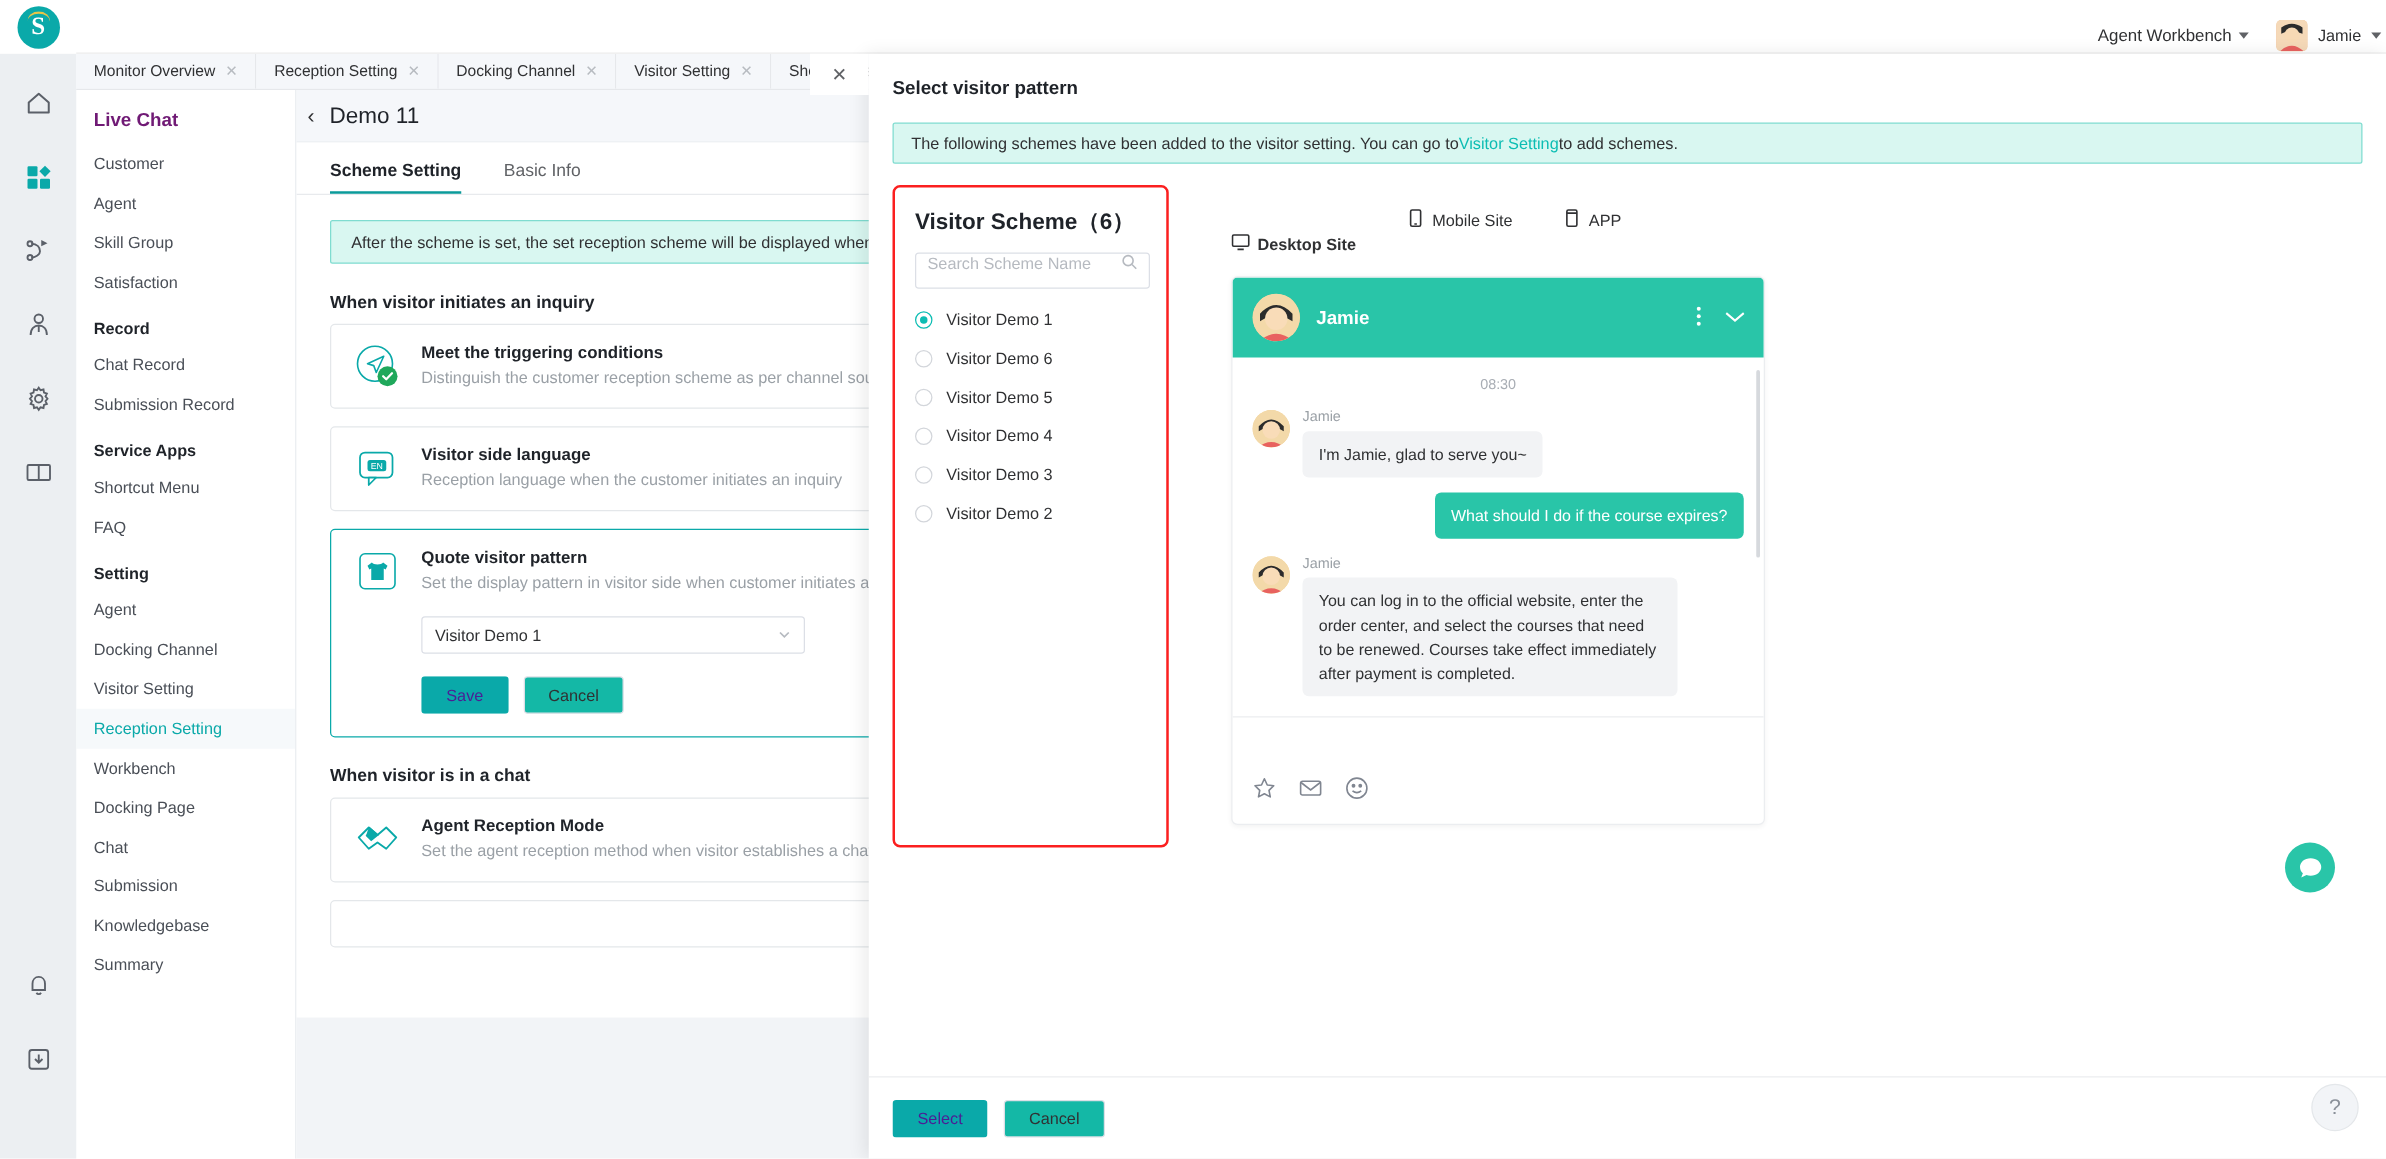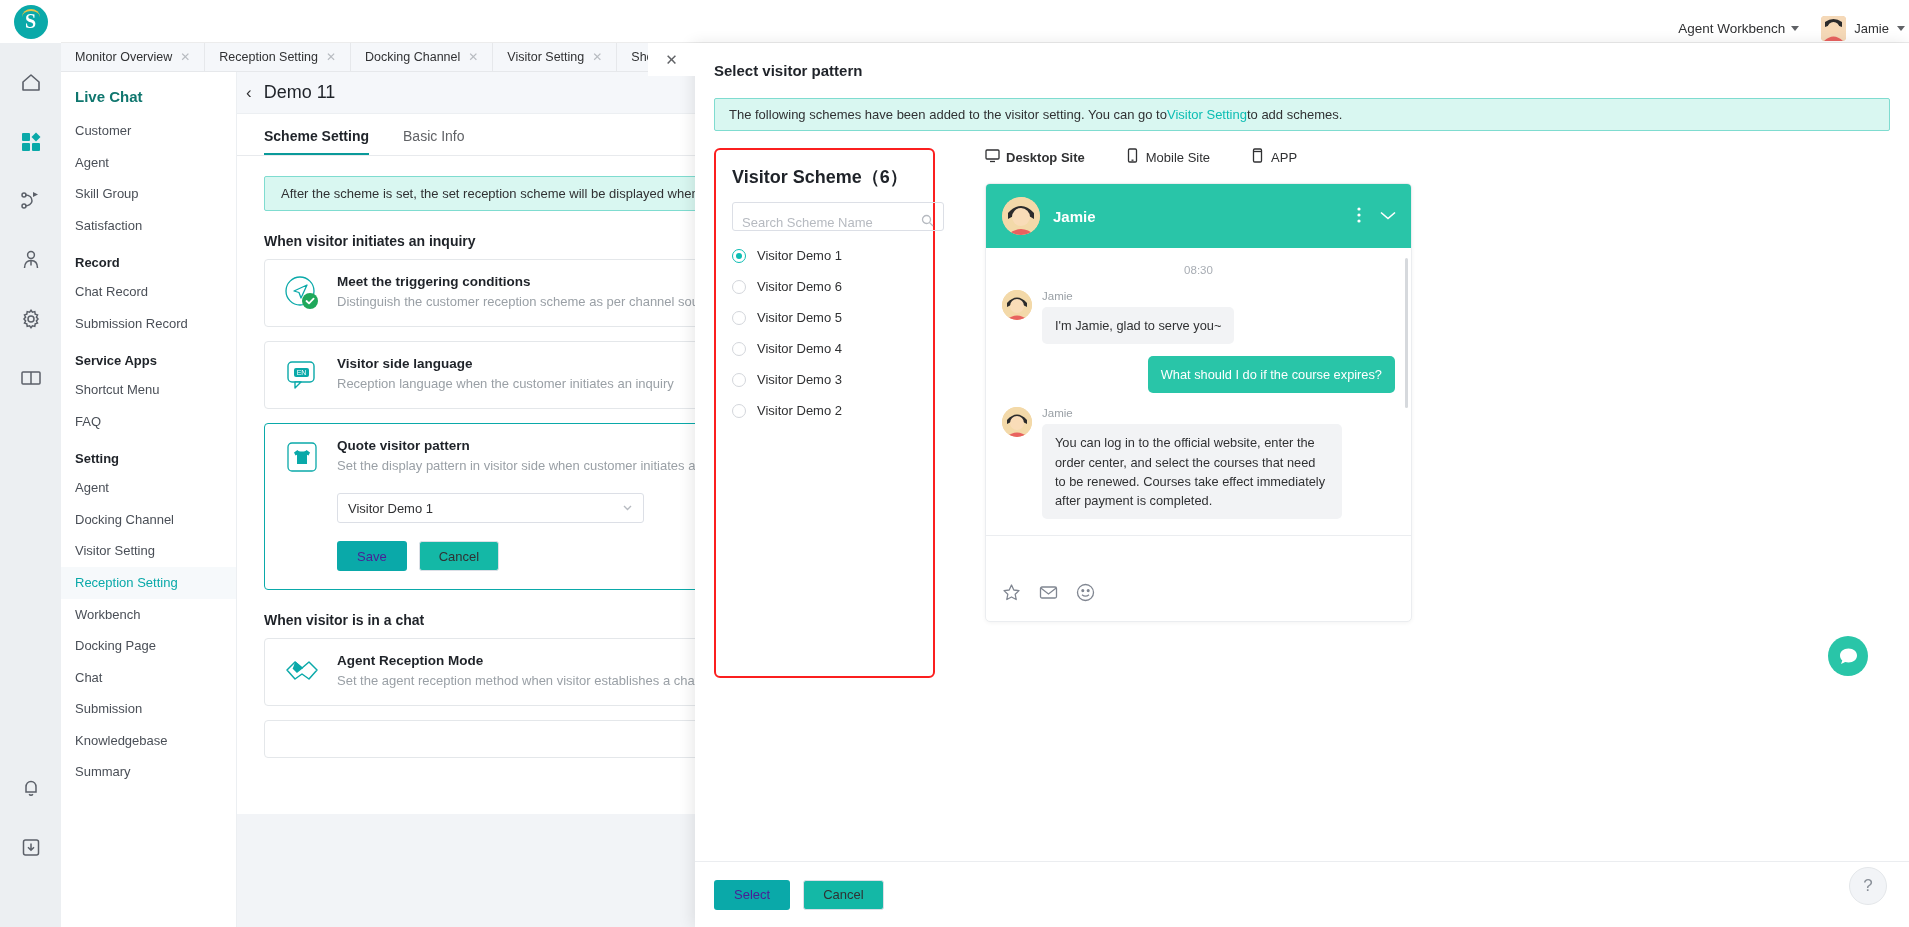--- a/index.html
+++ b/index.html
@@ -69,21 +69,21 @@
   }
   .rail-spacer { flex: 1; }
 
   
   .nav {
     position: absolute; left: 61px; top: 72px; width: 176px; height: 855px;
     background: #fff; border-right: 1px solid #eceff2; z-index: 18;
     padding-top: 4px; overflow: hidden;
   }
   .nav-head {
-    font-size: 15px; font-weight: bold; color: #0f766e;
+    font-size: 15px; font-weight: bold; color: #701a75;
     padding: 12px 0 10px 14px;
   }
   .nav-group {
     font-size: 13px; font-weight: bold; color: #1f2329;
     padding: 14px 0 6px 14px;
   }
   .nav-item {
     font-size: 13px; color: #4a4f57; padding: 7px 0 7px 14px; cursor: pointer;
     line-height: 1.35;
   }
@@ -153,22 +153,22 @@
   }
   .modal-notice a { color: #0cbdb3; text-decoration: none; cursor: pointer; }
   .modal-body { flex: 1; display: flex; padding: 17px 19px 0 19px; gap: 0; overflow: hidden; }
 
   .scheme-panel {
     width: 221px; height: 530px; border: 2px solid #fb1f1f; border-radius: 6px;
     background: #fff; padding: 15px 16px 0 16px; flex: none;
   }
   .scheme-title { font-size: 18px; font-weight: bold; color: #1f2329; margin-bottom: 13px; }
   .scheme-search {
-    width: 212px; height: 29px; border: 1px solid #dcdfe6; border-radius: 3px;
-    display: flex; align-items: flex-end; justify-content: space-between; padding: 0 9px;
+    width: 188px; height: 29px; border: 1px solid #dcdfe6; border-radius: 3px;
+    display: flex; align-items: flex-start; justify-content: space-between; padding: 0 9px;
     margin-bottom: 9px;
   }
   .scheme-search input {
     border: none; outline: none; font-size: 13px; color: #303133; width: 150px;
     font-family: "Liberation Sans", sans-serif; background: transparent;
   }
   .scheme-search input::placeholder { color: #b6bac0; }
   .radio-item { display: flex; align-items: center; gap: 11px; padding: 8px 0; cursor: pointer; }
   .radio {
     width: 14px; height: 14px; border-radius: 50%; border: 1px solid #d3d6db;
@@ -177,21 +177,21 @@
   .radio.on { border-color: #0cbdb3; }
   .radio.on::after {
     content: ''; position: absolute; left: 3px; top: 3px; width: 6px; height: 6px;
     border-radius: 50%; background: #0cbdb3;
   }
   .radio-lbl { font-size: 13px; color: #303133; }
 
   .preview-panel { flex: 1; padding-left: 50px; }
   .device-tabs { display: flex; gap: 40px; margin-bottom: 17px; }
   .dtab { display: flex; align-items: center; gap: 6px; font-size: 13px; cursor: pointer; color: #303133; }
-  .dtab.active { font-weight: bold; }
+  .dtab.active { font-weight: bold; margin-top: 38px; }
   .chat-window {
     width: 427px; height: 439px; border: 1px solid #ebedf0; border-radius: 5px;
     overflow: hidden; display: flex; flex-direction: column; background: #fff;
     box-shadow: 0 1px 4px rgba(0,0,0,.05);
   }
   .chat-head {
     height: 64px; background: #29c5a8; display: flex; align-items: center;
     padding: 0 16px; gap: 13px; position: relative;
   }
   .chat-name { color: #fff; font-size: 15px; font-weight: bold; }

